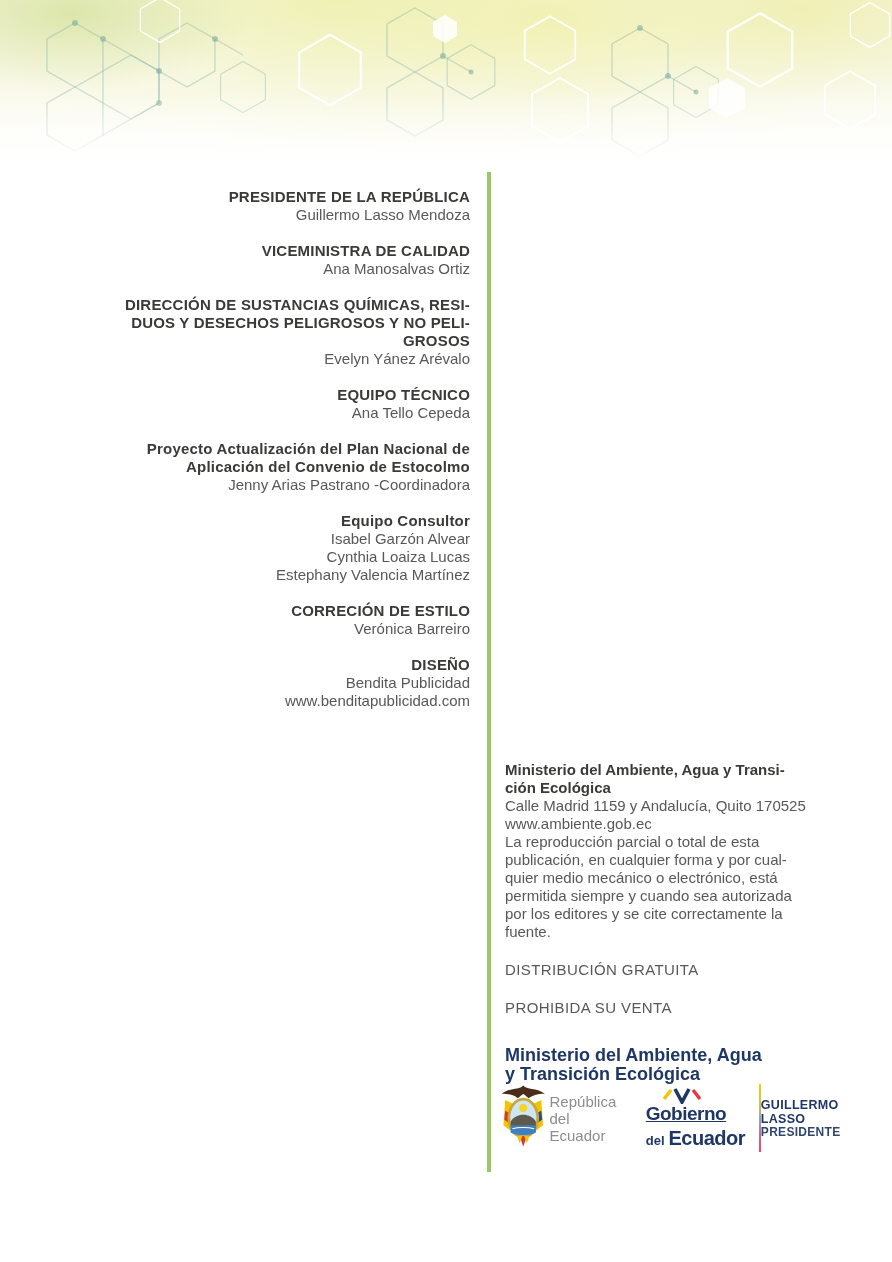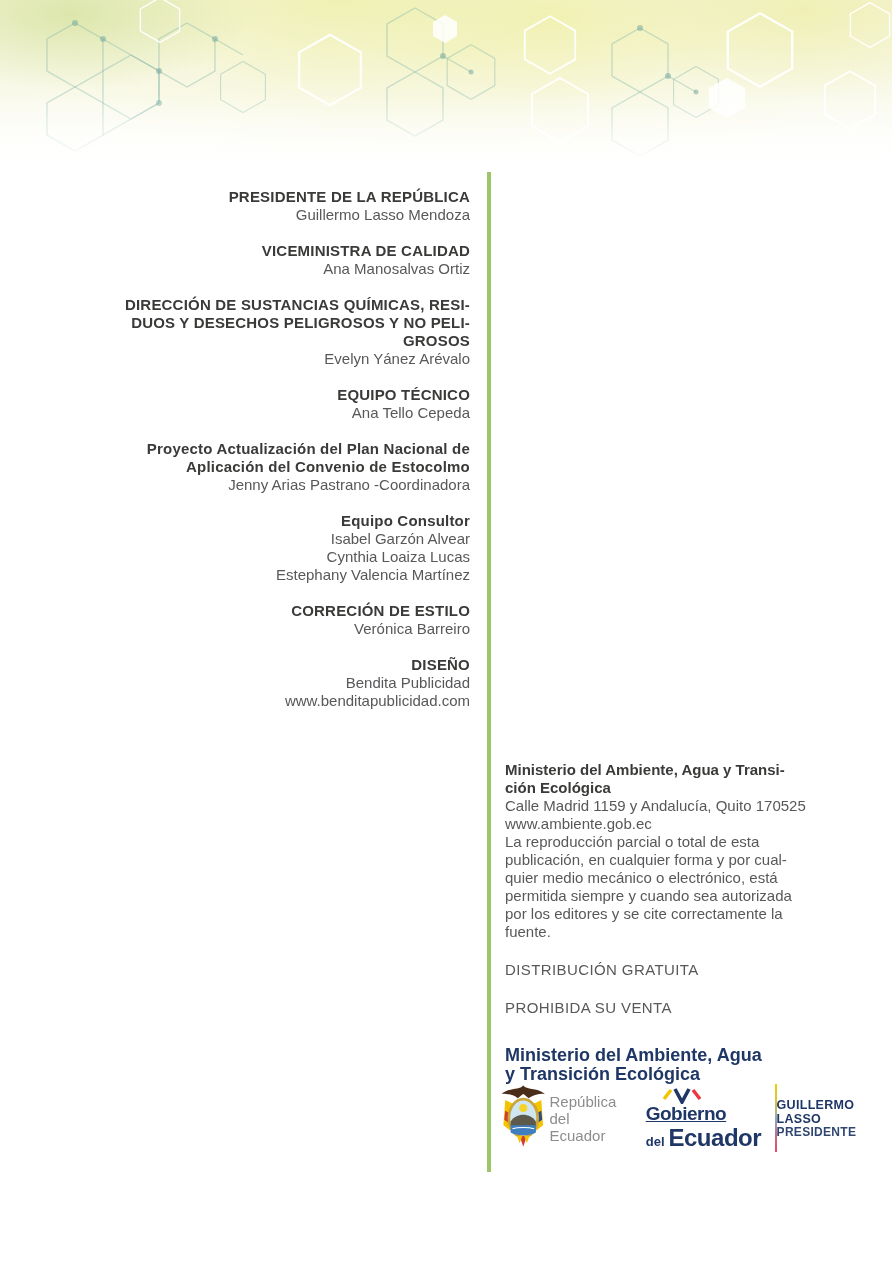--- a/index.html
+++ b/index.html
@@ -63,21 +63,21 @@
     margin-left:1px;font-size:15px;line-height:17px;color:#8d8d8d;white-space:pre-line;
   }
   .gob-logo{margin-left:24px;display:flex;flex-direction:column;align-items:flex-start;}
   .gob-mark{margin-left:16px;display:block;}
   .gob-line1{
     font-weight:bold;color:var(--navy,#1f3766);font-size:19px;line-height:24px;
     letter-spacing:-0.5px;margin-top:-2px;text-decoration:underline;
   }
   .gob-line2{display:flex;align-items:baseline;color:var(--navy,#1f3766);}
   .gob-del{font-weight:bold;font-size:13px;margin-right:4px;}
-  .gob-ecuador{font-weight:bold;font-size:24px;letter-spacing:-0.5px;line-height:24px;}
+  .gob-ecuador{font-weight:bold;font-size:20px;letter-spacing:-0.5px;line-height:24px;}
   .flag-divider{
     width:2px;height:68px;margin-left:14px;
     background:linear-gradient(180deg,#f2cf00 0%,#d8c23a 28%,#8fa6bc 52%,#c96a84 75%,#e8456b 100%);
   }
   .president{color:var(--navy,#1f3766);}
   .president-name{font-weight:bold;font-size:12.5px;line-height:14px;letter-spacing:.3px;}
   .president-title{font-size:12px;line-height:13px;letter-spacing:.3px;font-weight:bold;opacity:.92;}
 </style>
 </head>
 <body>

